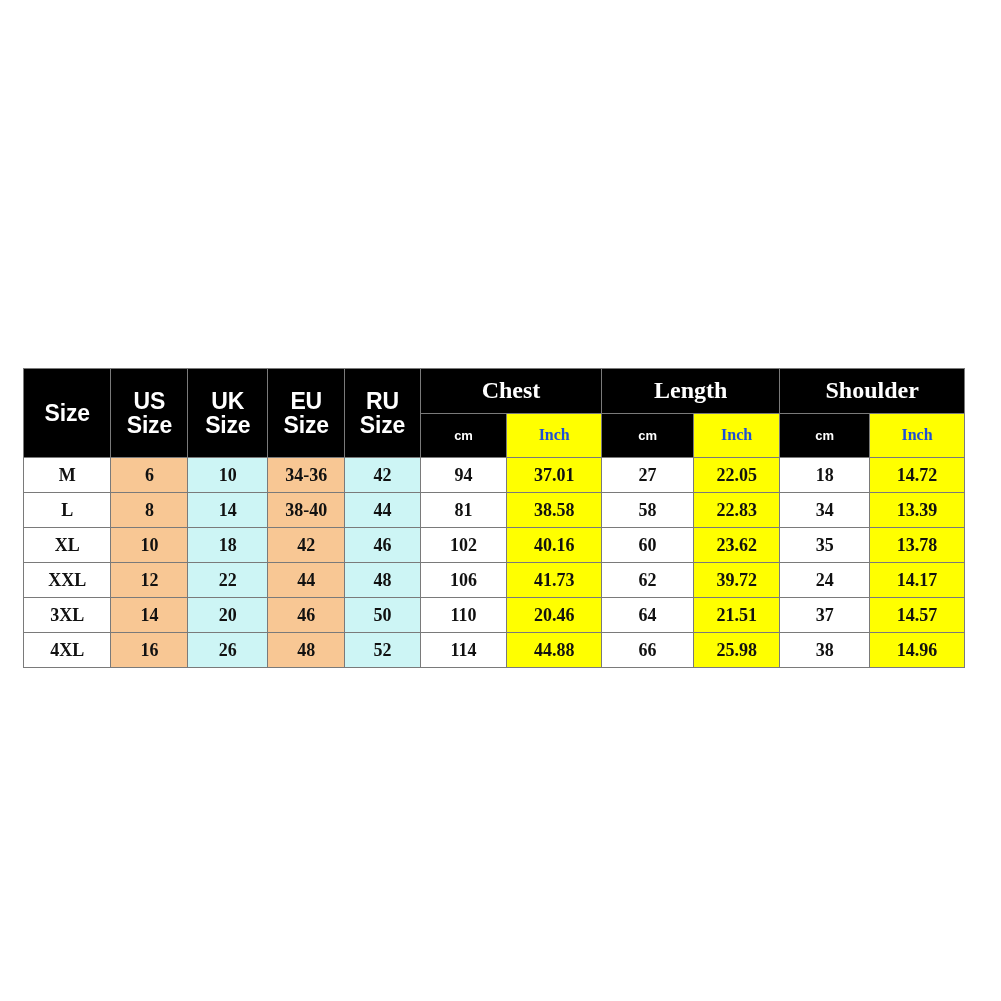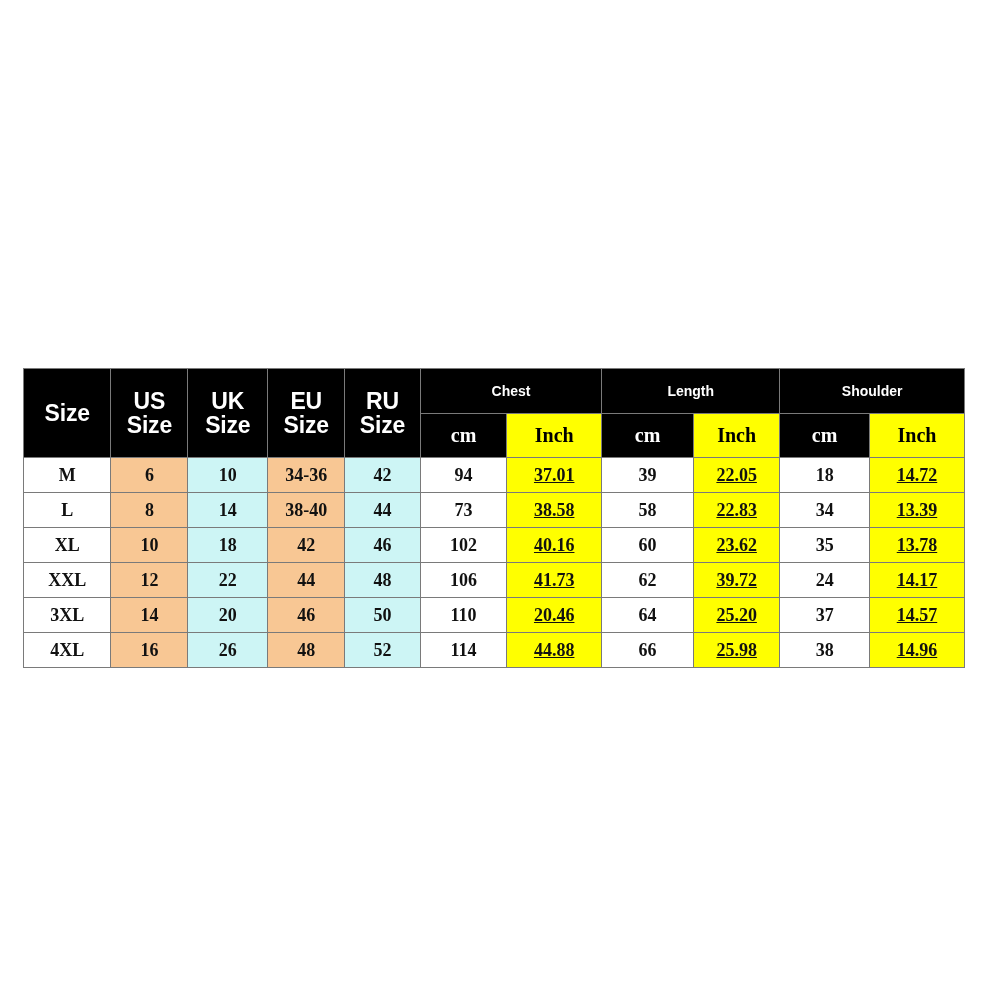--- a/index.html
+++ b/index.html
@@ -41,50 +41,50 @@
     color: #ffffff;
     border: 1px solid #585858;
   }
   .hd-sans {
     font-family: "Liberation Sans", sans-serif;
     font-weight: bold;
     font-size: 23px;
     letter-spacing: -0.2px;
   }
   .hd-serif {
+    font-family: Liberation Serif, serif;
+    font-weight: bold;
+    font-size: 24px;
+  }
+  .hd-serif-sm {
     font-family: Liberation Sans, sans-serif;
     font-weight: bold;
-    font-size: 14px;
-  }
-  .hd-serif-sm {
-    font-family: Liberation Serif, serif;
-    font-weight: bold;
-    font-size: 20px;
+    font-size: 13px;
   }
   .hd-yellow {
     background: #ffff00;
-    color: #000000;
+    color: #1d4ed8;
     font-family: "Liberation Serif", serif;
     font-weight: bold;
-    font-size: 20px;
+    font-size: 16px;
     border: 1px solid #8a8a00;
   }
 
   
   .cell {
     font-family: "Liberation Serif", serif;
     font-weight: bold;
     font-size: 18px;
     color: #111111;
     height: 34px;
   }
   .c-white  { background: #ffffff; }
   .c-orange { background: #f8c794; }
   .c-cyan   { background: #cdf5f5; }
-  .c-yellow { background: #ffff00; border: 1px solid #9a9a00; text-decoration: underline; }
+  .c-yellow { background: #ffff00; border: 1px solid #9a9a00; }
 
   .nowrap { white-space: nowrap; }
 </style>
 </head>
 <body>
 
 <table id="size-chart">
   <colgroup>
     <col style="width:82px">
     <col style="width:72px">
@@ -135,32 +135,32 @@
 
   <tbody>
     <tr>
       <td class="cell c-white">M</td>
       <td class="cell c-orange">6</td>
       <td class="cell c-cyan">10</td>
       <td class="cell c-orange nowrap">34-36</td>
       <td class="cell c-cyan">42</td>
       <td class="cell c-white">94</td>
       <td class="cell c-yellow">37.01</td>
-      <td class="cell c-white">39</td>
+      <td class="cell c-white">27</td>
       <td class="cell c-yellow">22.05</td>
       <td class="cell c-white">18</td>
       <td class="cell c-yellow">14.72</td>
     </tr>
     <tr>
       <td class="cell c-white">L</td>
       <td class="cell c-orange">8</td>
       <td class="cell c-cyan">14</td>
       <td class="cell c-orange nowrap">38-40</td>
       <td class="cell c-cyan">44</td>
-      <td class="cell c-white">73</td>
+      <td class="cell c-white">81</td>
       <td class="cell c-yellow">38.58</td>
       <td class="cell c-white">58</td>
       <td class="cell c-yellow">22.83</td>
       <td class="cell c-white">34</td>
       <td class="cell c-yellow">13.39</td>
     </tr>
     <tr>
       <td class="cell c-white">XL</td>
       <td class="cell c-orange">10</td>
       <td class="cell c-cyan">18</td>
@@ -188,21 +188,21 @@
     </tr>
     <tr>
       <td class="cell c-white">3XL</td>
       <td class="cell c-orange">14</td>
       <td class="cell c-cyan">20</td>
       <td class="cell c-orange nowrap">46</td>
       <td class="cell c-cyan">50</td>
       <td class="cell c-white">110</td>
       <td class="cell c-yellow">20.46</td>
       <td class="cell c-white">64</td>
-      <td class="cell c-yellow">25.20</td>
+      <td class="cell c-yellow">21.51</td>
       <td class="cell c-white">37</td>
       <td class="cell c-yellow">14.57</td>
     </tr>
     <tr>
       <td class="cell c-white">4XL</td>
       <td class="cell c-orange">16</td>
       <td class="cell c-cyan">26</td>
       <td class="cell c-orange nowrap">48</td>
       <td class="cell c-cyan">52</td>
       <td class="cell c-white">114</td>

